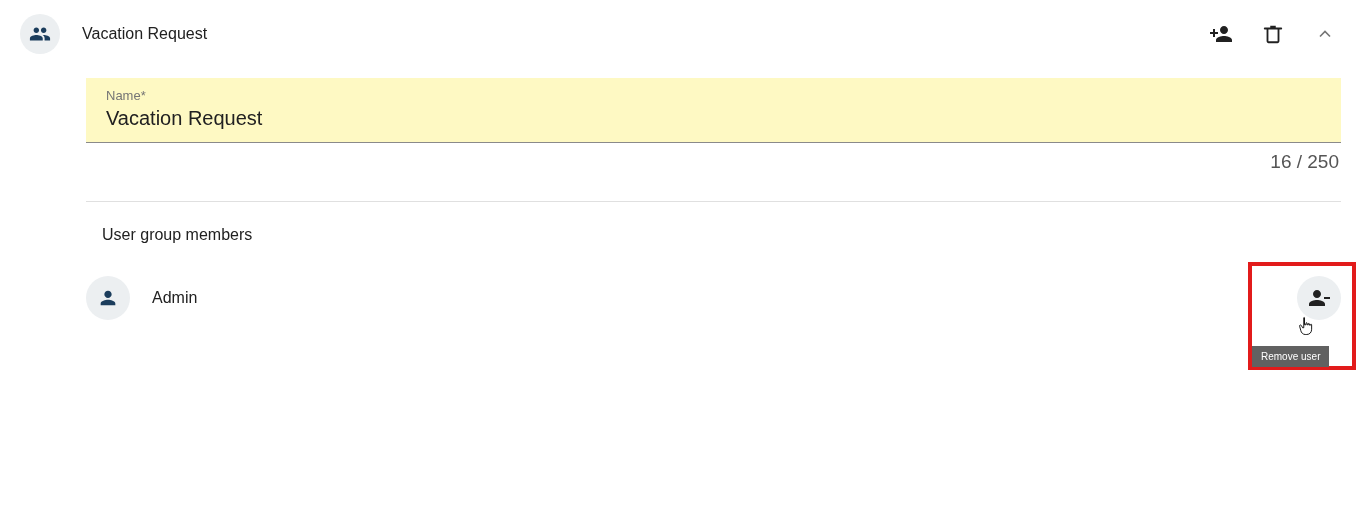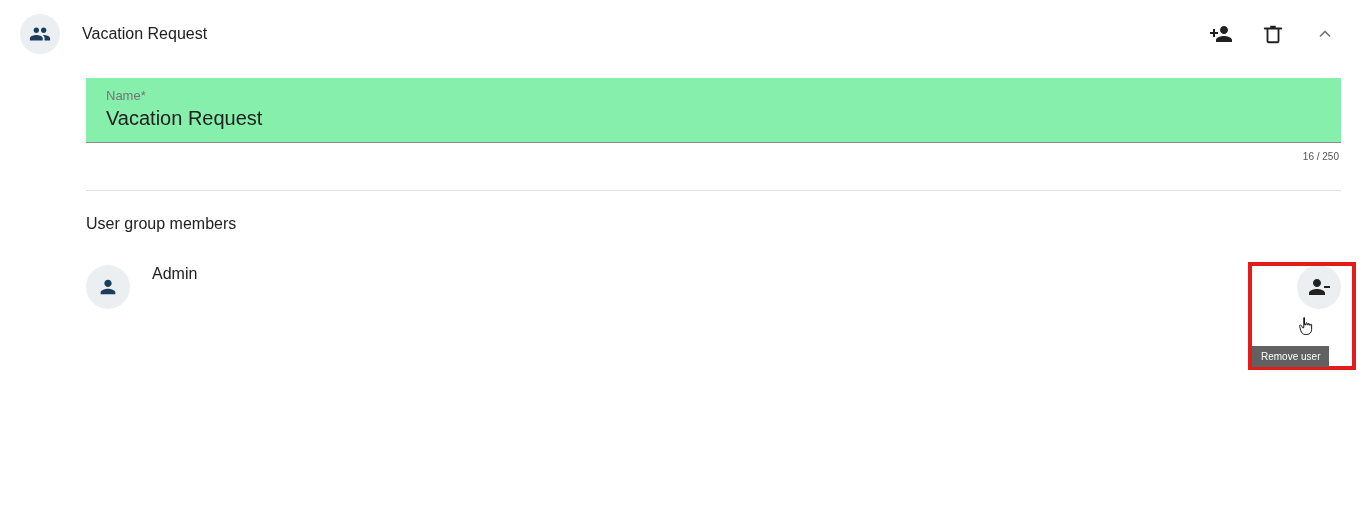--- a/index.html
+++ b/index.html
@@ -44,60 +44,61 @@
       display: flex;
       align-items: center;
       justify-content: center;
       cursor: pointer;
       color: #212121;
     }
     .content {
       padding: 10px 22px 0 86px;
     }
     .name-field {
-      background: #86efac;
+      background: #fef9c3;
       border-bottom: 1px solid #8a8a8a;
       padding: 10px 20px 12px 20px;
       position: relative;
     }
     .name-label {
       font-size: 13px;
       color: #757575;
       margin-bottom: 4px;
       display: block;
     }
     .name-input {
       font-size: 20px;
       color: #212121;
       background: transparent;
       border: none;
       outline: none;
       width: 100%;
     }
     .char-count {
       text-align: right;
-      font-size: 10px;
+      font-size: 19px;
       color: #555;
       margin-top: 8px;
       padding-right: 2px;
     }
     .divider {
       height: 1px;
       background: #e0e0e0;
       margin: 28px 0 24px 0;
     }
     .section-title {
       font-size: 16px;
       font-weight: 400;
       color: #212121;
       margin-bottom: 22px;
+      margin-left: 16px;
     }
     .member-row {
       display: flex;
-      align-items: flex-start;
+      align-items: center;
       padding: 10px 0;
       position: relative;
     }
     .member-avatar {
       width: 44px;
       height: 44px;
       border-radius: 50%;
       background: #eceff1;
       display: flex;
       align-items: center;

